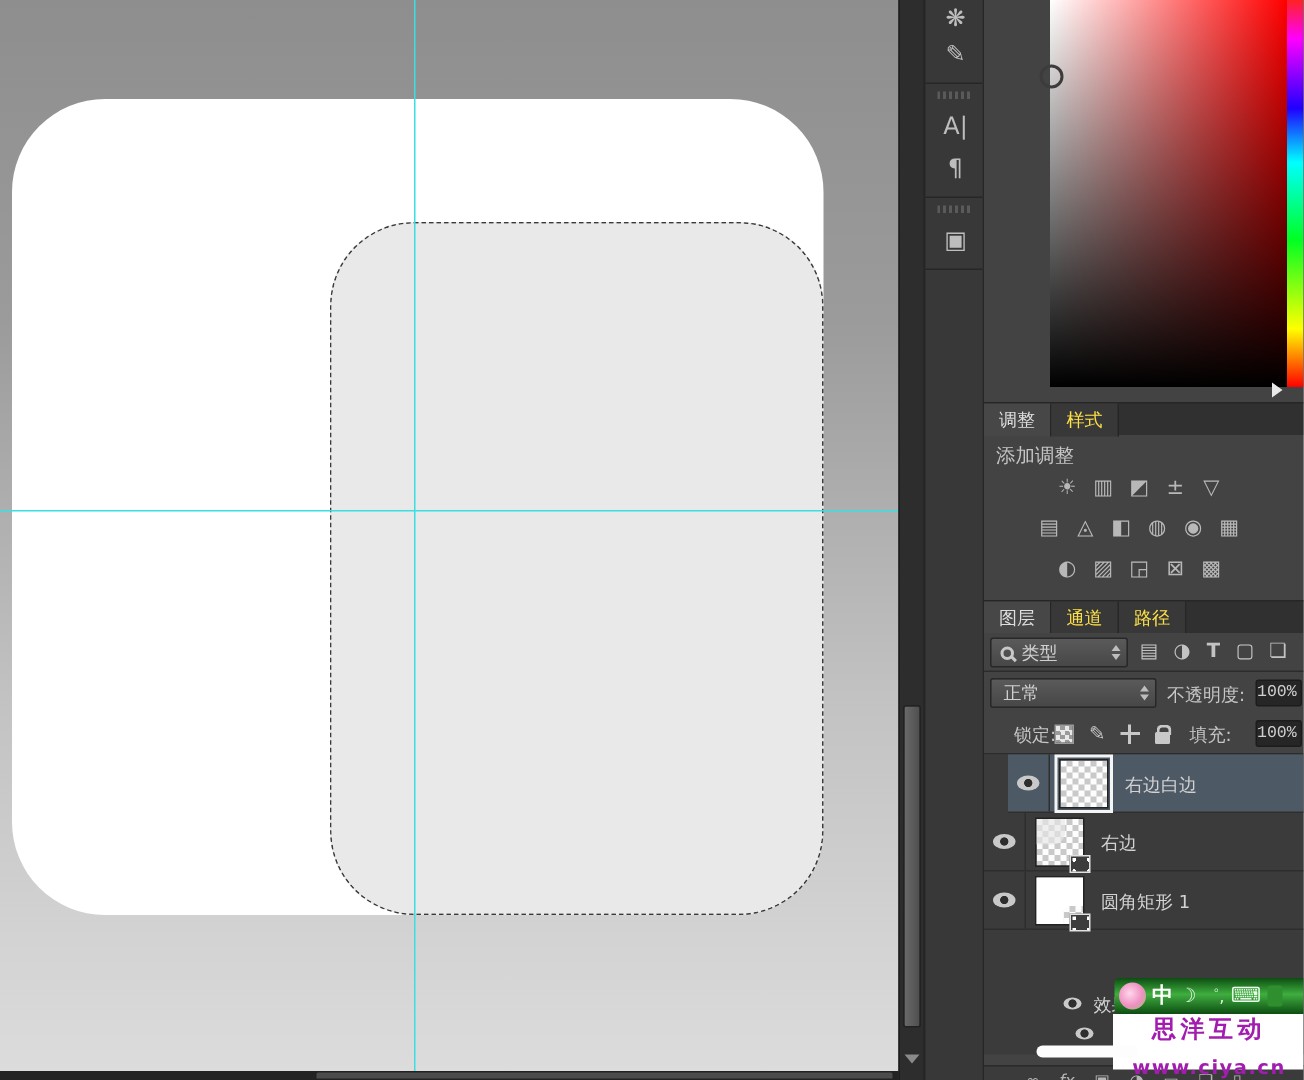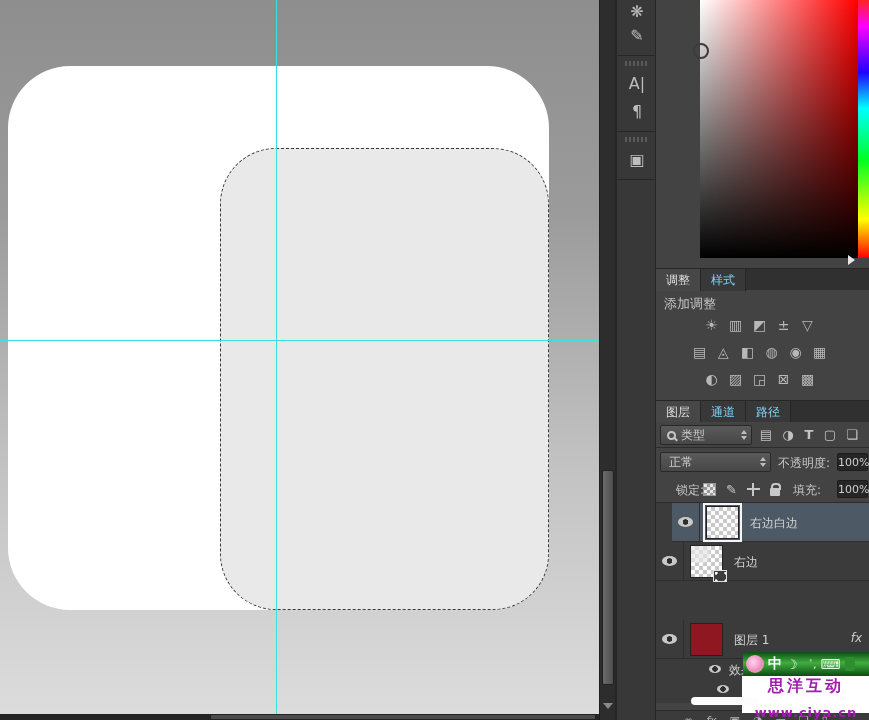--- a/index.html
+++ b/index.html
@@ -41,21 +41,21 @@
   .sat-square { position:absolute; left:44px; top:0; width:158px; height:258px;
                 background:linear-gradient(to bottom,rgba(0,0,0,0),#000),linear-gradient(to right,#fff,#f00); }
   .sat-marker { position:absolute; left:37px; top:43px; width:16px; height:16px; border:2px solid #3c3c3c; border-radius:50%; }
   .hue-strip { position:absolute; right:0; top:0; width:12px; height:258px;
                background:linear-gradient(to bottom,#ff2222 0%,#ff00ff 10%,#2000ff 28%,#00ffff 42%,#00ff22 62%,#ffff00 85%,#ff0000 100%); }
   .hue-marker { position:absolute; right:15px; top:255px; width:0; height:0;
                 border-top:5px solid transparent; border-bottom:5px solid transparent; border-left:7px solid #e8e8e8; }
 
   
   .tabbar { position:absolute; left:0; width:214px; height:22px; background:#303030; border-top:1px solid #262626; display:flex; }
-  .tab { padding:3px 10px 0; font-size:12px; color:#7dd3fc; background:#383838; border-right:1px solid #262626; height:22px; }
+  .tab { padding:3px 10px 0; font-size:12px; color:#fde047; background:#383838; border-right:1px solid #262626; height:22px; }
   .tab.active { background:#474747; color:#dedede; }
 
   .adj-label { position:absolute; left:8px; top:295px; font-size:13px; color:#c4c4c4; }
   .adj-row { position:absolute; height:20px; display:flex; gap:5px; }
   .adj-icon { width:19px; height:19px; color:#b8b8b8; font-size:14px; line-height:19px; text-align:center; }
 
   
   .filter-row { position:absolute; left:0; top:422px; width:214px; height:26px; background:#434343; border-bottom:1px solid #2c2c2c; }
   .combo { position:absolute; height:20px; background:linear-gradient(#5a5a5a,#474747); border:1px solid #282828; border-radius:2px;
            color:#cfcfcf; font-size:12px; display:flex; align-items:center; }
@@ -64,21 +64,21 @@
   .updown .u { border-bottom:4px solid #bdbdbd; }
   .updown .d { border-top:4px solid #bdbdbd; }
   .mag { width:9px; height:9px; border:2px solid #c8c8c8; border-radius:50%; position:relative; margin:0 5px 0 6px; }
   .mag::after { content:""; position:absolute; width:5px; height:2px; background:#c8c8c8; transform:rotate(45deg); right:-4px; bottom:-2px; }
   .ficon { position:absolute; top:3px; width:20px; height:20px; color:#c3c3c3; font-size:13px; line-height:20px; text-align:center; font-weight:bold; }
 
   .blend-row { position:absolute; left:0; top:448px; width:214px; height:28px; background:#434343; }
   .lock-row  { position:absolute; left:0; top:476px; width:214px; height:27px; background:#434343; border-bottom:1px solid #2c2c2c; }
   .plabel { position:absolute; font-size:12px; color:#c6c6c6; }
   .valbox { position:absolute; width:31px; height:18px; background:#262626; border:1px solid #1c1c1c; border-radius:2px;
-            color:#cfcfcf; font-size:11px; text-align:right; padding:2px 3px 0 0; }
+            color:#cfcfcf; font-size:11px; text-align:right; padding:2px 3px 0 0;font-family:Liberation Mono, monospace; }
   .lockicons { position:absolute; left:47px; top:5px; display:flex; gap:10px; align-items:center; height:16px; }
   .lk-checker { width:13px; height:13px; border:1px solid #999;
                 background:conic-gradient(#9a9a9a 25%,#e8e8e8 0 50%,#9a9a9a 0 75%,#e8e8e8 0) 0 0/6px 6px; }
   .lk-brush { color:#c8c8c8; font-size:13px; }
   .lk-move { width:13px; height:13px;
              background:linear-gradient(#c8c8c8,#c8c8c8) center/2px 13px no-repeat,linear-gradient(#c8c8c8,#c8c8c8) center/13px 2px no-repeat; }
   .lk-lock { width:10px; height:8px; background:#c8c8c8; border-radius:1px; position:relative; margin-top:5px; }
   .lk-lock::before { content:""; position:absolute; top:-5px; left:1px; width:6px; height:5px;
                      border:2px solid #c8c8c8; border-bottom:none; border-radius:4px 4px 0 0; }
 
@@ -258,27 +258,30 @@
       <div class="lrow" style="top:39px;">
         <div class="eyecell">
             <span class="eye"></span>
           </div>
         <div class="thumb">
             <span class="faint"></span>
             <span class="vbadge"></span>
           </div>
         <div class="lname">右边</div>
       </div>
-      <div class="lrow" style="top:117px;">
+      <div class="lrow" style="top:78px;">
         <div class="eyecell">
             <span class="eye"></span>
           </div>
-        <div class="thumb red"></div>
-        <div class="lname">图层 1</div>
-        <div class="fx">fx</div>
+        <div class="thumb">
+            <span class="fill-shape3"></span>
+            <span class="notch"></span>
+            <span class="vbadge"></span>
+          </div>
+        <div class="lname">圆角矩形 1</div>
       </div>
       <div class="subrow" style="top:156px;">
         <span class="eye sm" style="position:absolute; left:53px; top:6px;"></span>
         <div class="lname" style="left:73px;">效果</div>
       </div>
       <div class="subrow" style="top:176px;">
         <span class="eye sm" style="position:absolute; left:61px; top:6px;"></span>
       </div>
       <div class="lfooter">
         <span>∞</span>

